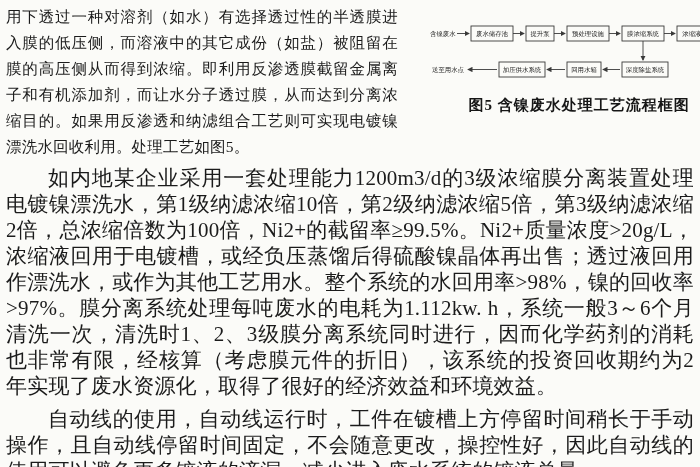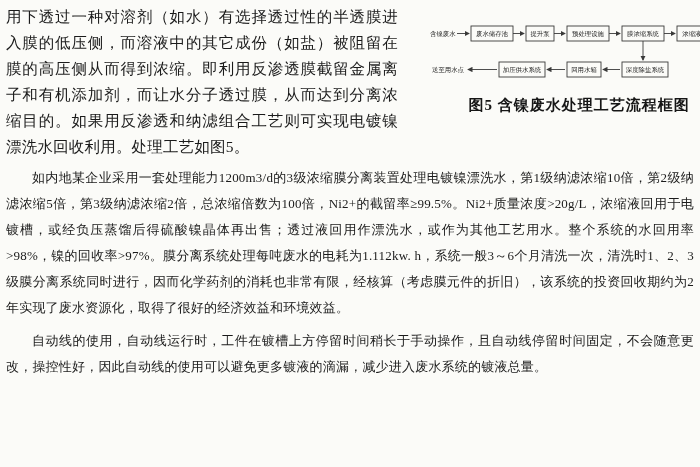--- a/index.html
+++ b/index.html
@@ -50,21 +50,21 @@
   }
   .flow-rect { fill: none; stroke: #3a3a3a; stroke-width: 0.9; }
   .flow-line { stroke: #3a3a3a; stroke-width: 0.9; }
   .flow-text {
     font-family: "Liberation Serif", "DejaVu Serif", serif;
     font-size: 6.4px;
     fill: #222;
   }
   .body-para {
     margin: 0;
-    font-size: 13px;
+    font-size: 21px;
     line-height: 26px;
     text-align: justify;
     text-indent: 2em;
     letter-spacing: 0.2px;
   }
   .body-para.first { margin-top: 5px; }
   .body-para + .body-para { margin-top: 7px; }
 </style>
 </head>
 <body>

